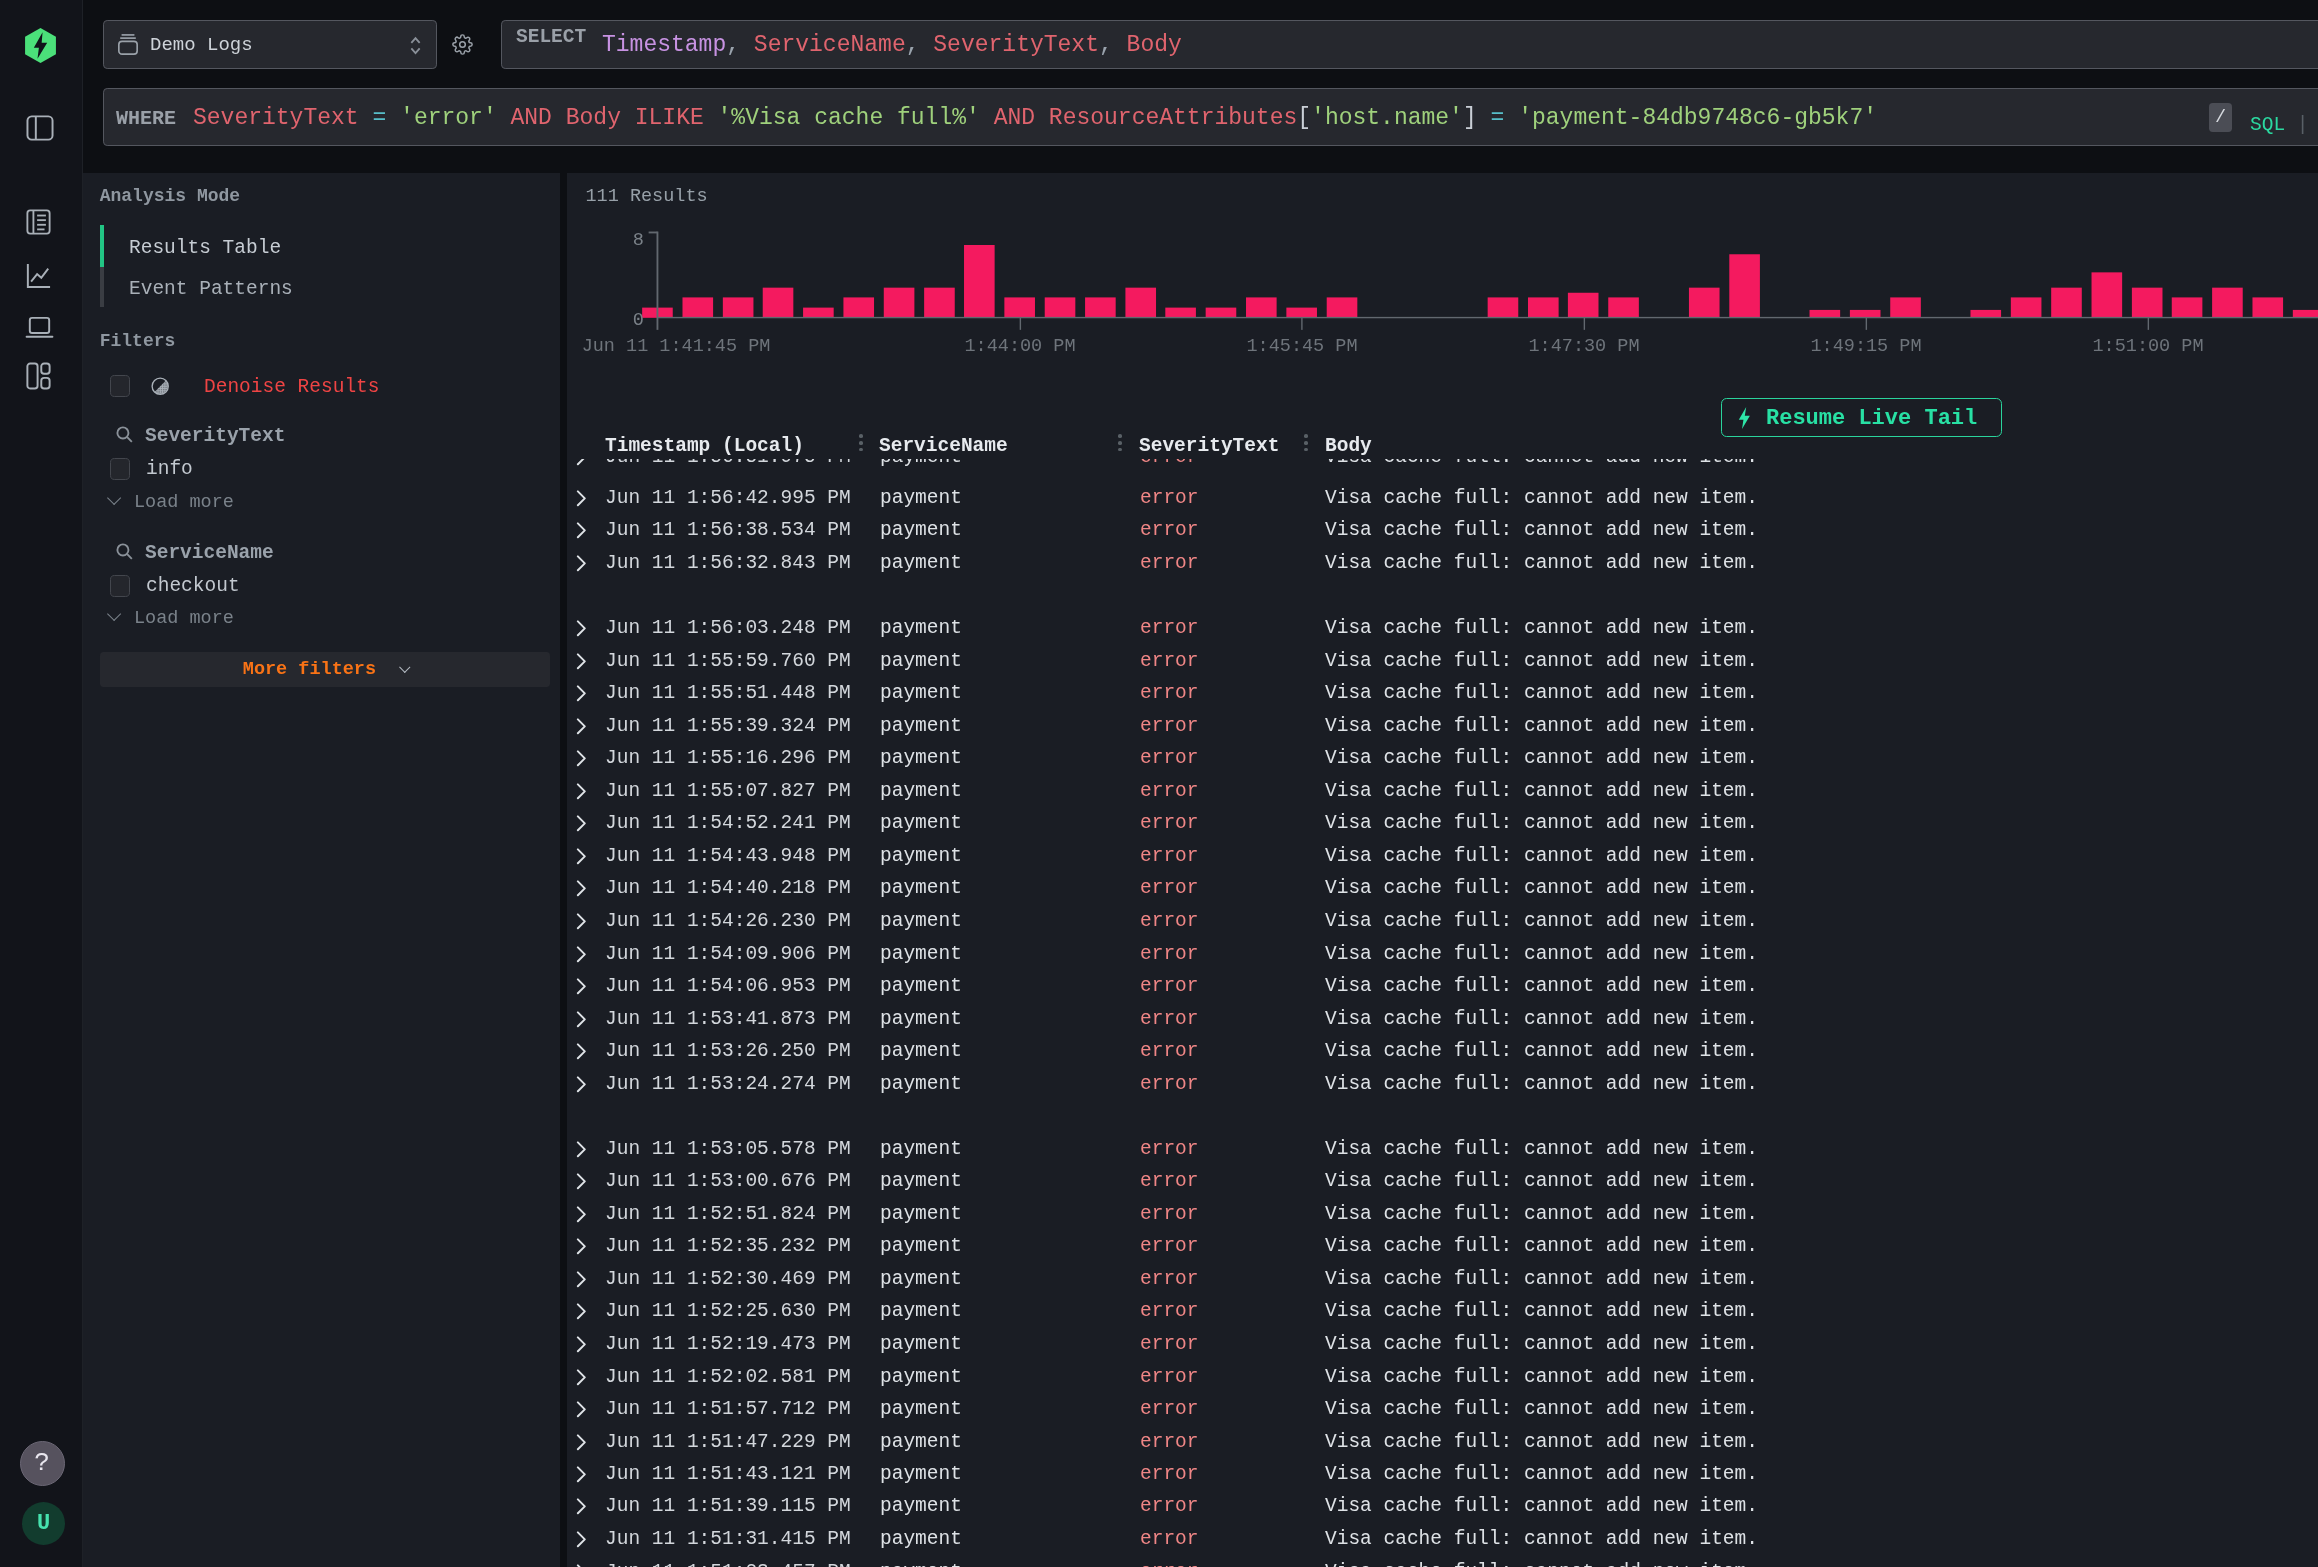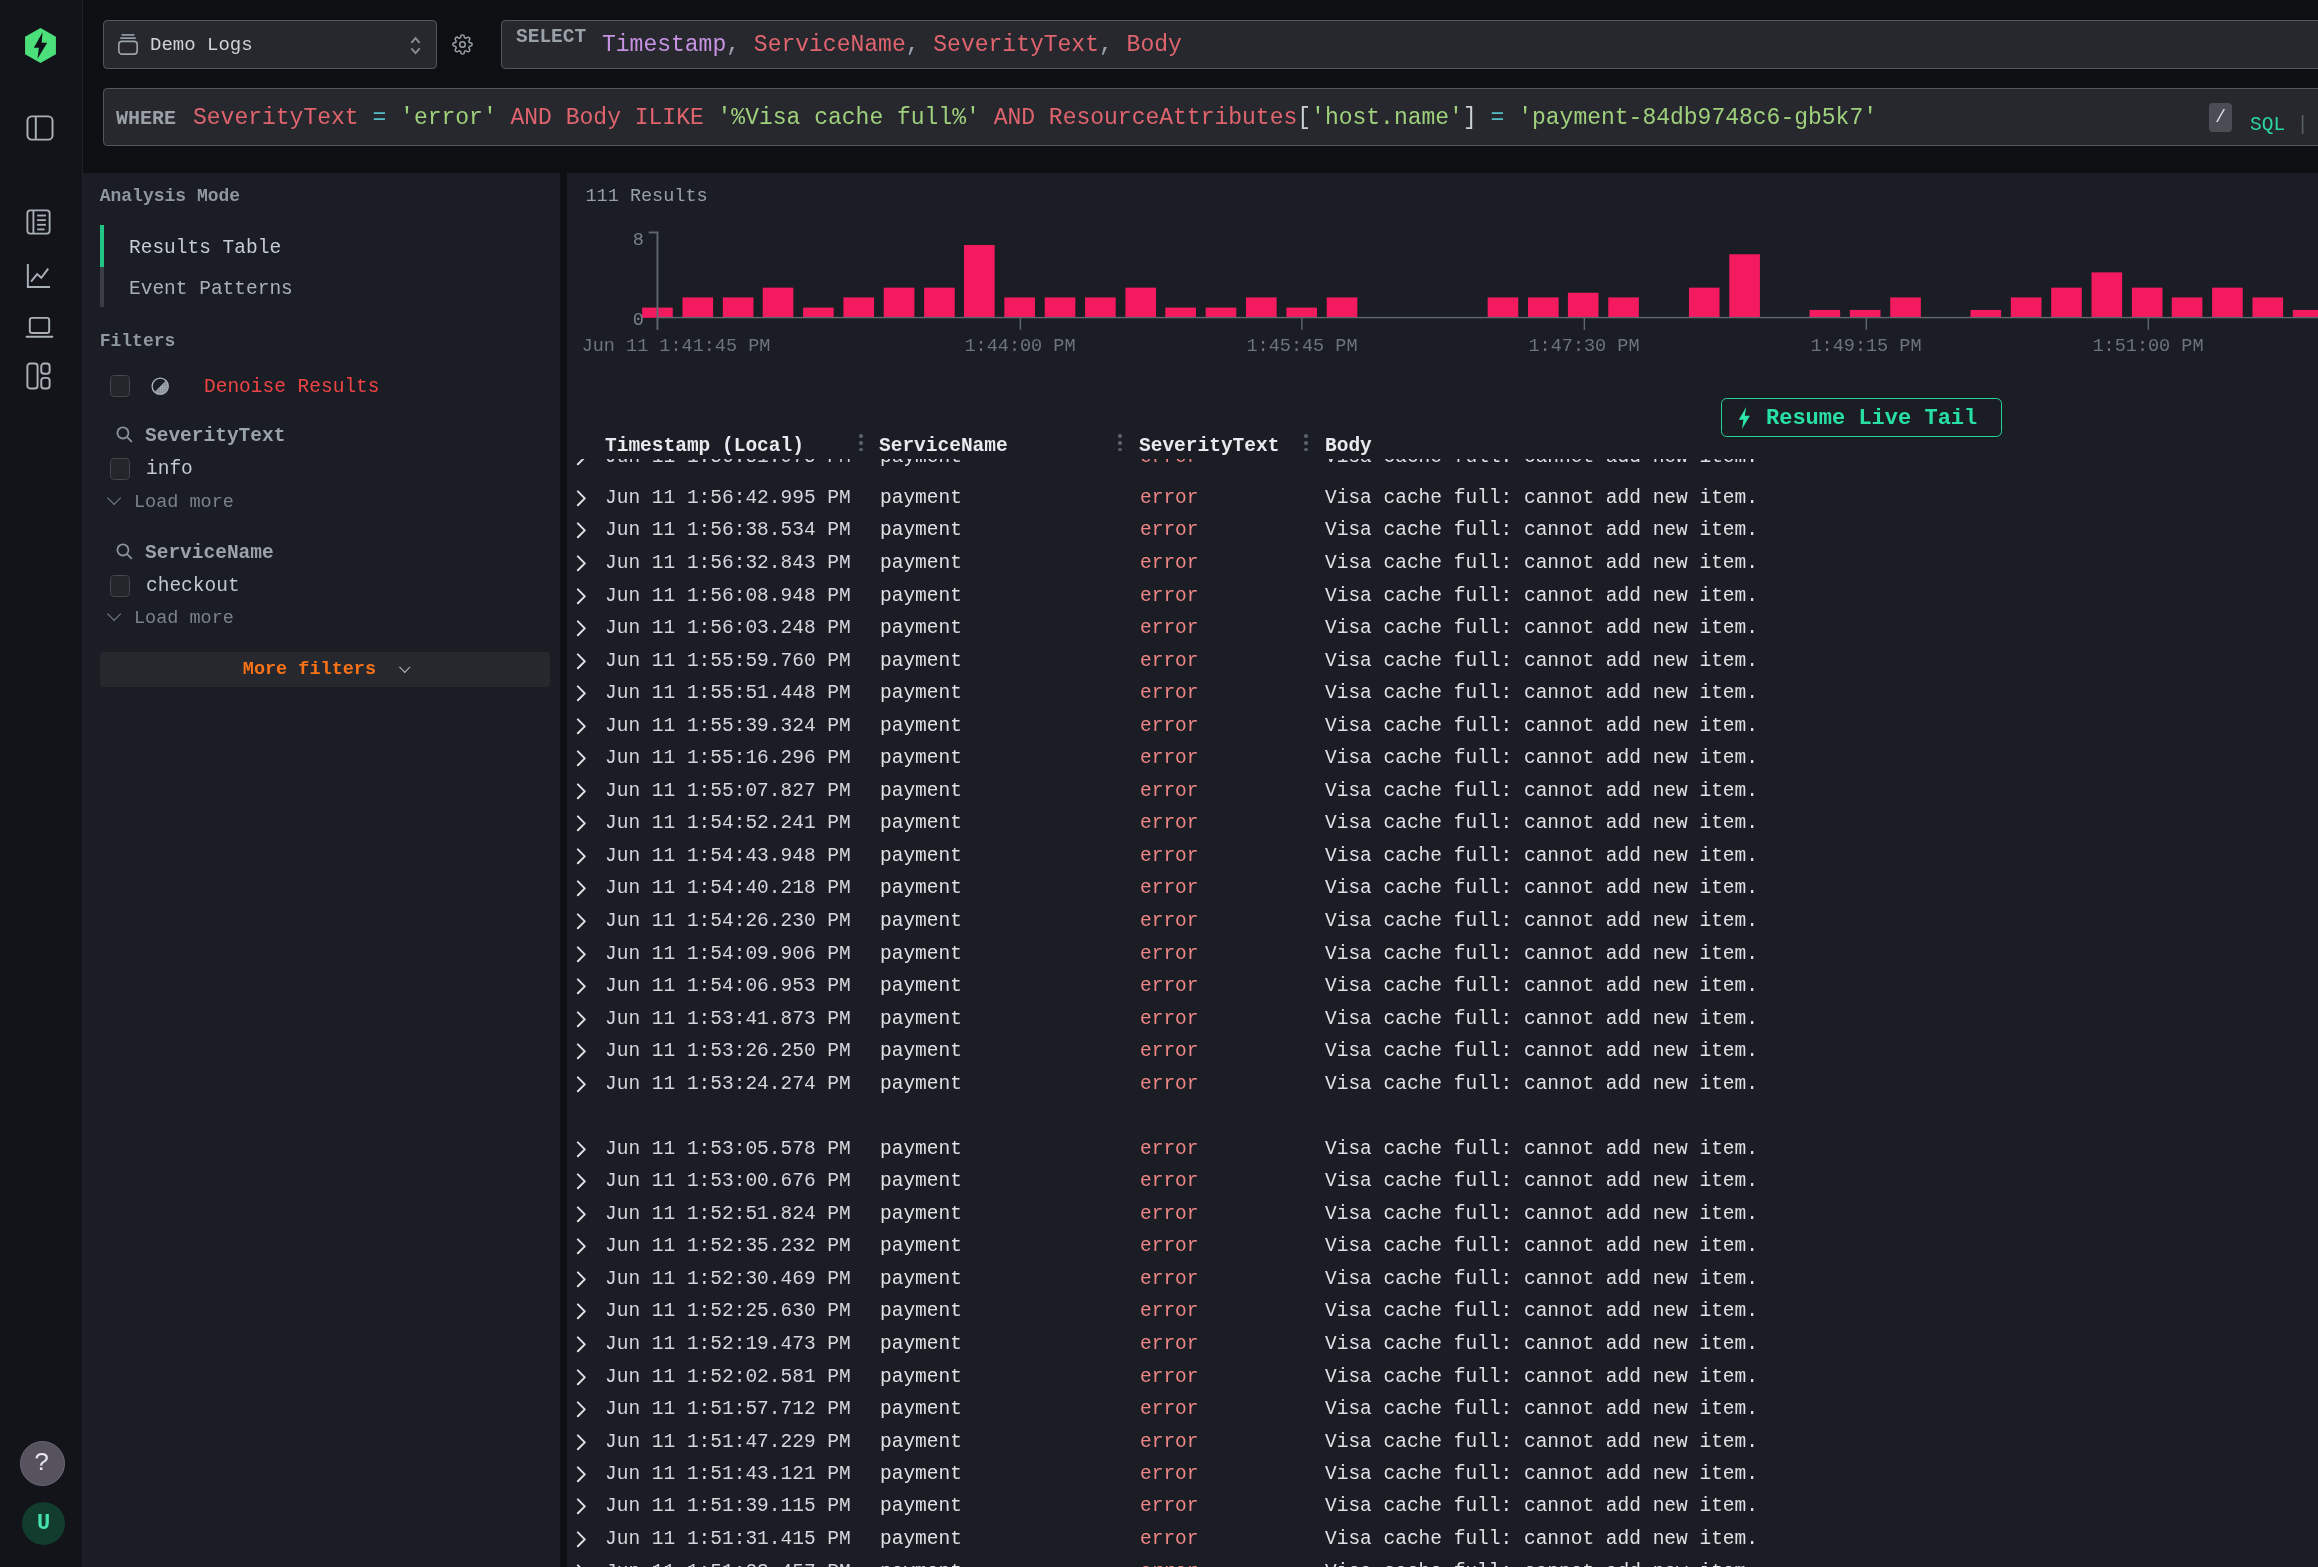--- a/index.html
+++ b/index.html
@@ -217,23 +217,20 @@
       </svg><span class="c1">Jun 11 1:56:51.975 PM</span><span class="c2">payment</span><span class="c3">error</span><span class="c4">Visa cache full: cannot add new item.</span></div>
     <div class="row" style="top:309px"><svg class="chv" width="10.2" height="16.7" viewBox="0 0 22 36">
         <path d="M4 3 L19 18 L4 33" stroke="#dfe3e7" stroke-width="4.2" fill="none" stroke-linecap="round" stroke-linejoin="round"></path>
       </svg><span class="c1">Jun 11 1:56:42.995 PM</span><span class="c2">payment</span><span class="c3">error</span><span class="c4">Visa cache full: cannot add new item.</span></div>
     <div class="row" style="top:341px"><svg class="chv" width="10.2" height="16.7" viewBox="0 0 22 36">
         <path d="M4 3 L19 18 L4 33" stroke="#dfe3e7" stroke-width="4.2" fill="none" stroke-linecap="round" stroke-linejoin="round"></path>
       </svg><span class="c1">Jun 11 1:56:38.534 PM</span><span class="c2">payment</span><span class="c3">error</span><span class="c4">Visa cache full: cannot add new item.</span></div>
     <div class="row" style="top:374px"><svg class="chv" width="10.2" height="16.7" viewBox="0 0 22 36">
         <path d="M4 3 L19 18 L4 33" stroke="#dfe3e7" stroke-width="4.2" fill="none" stroke-linecap="round" stroke-linejoin="round"></path>
       </svg><span class="c1">Jun 11 1:56:32.843 PM</span><span class="c2">payment</span><span class="c3">error</span><span class="c4">Visa cache full: cannot add new item.</span></div>
-    <div class="row" style="top:407px"><svg class="chv" width="10.2" height="16.7" viewBox="0 0 22 36">
-        <path d="M4 3 L19 18 L4 33" stroke="#dfe3e7" stroke-width="4.2" fill="none" stroke-linecap="round" stroke-linejoin="round"></path>
-      </svg><span class="c1">Jun 11 1:56:08.948 PM</span><span class="c2">payment</span><span class="c3">error</span><span class="c4">Visa cache full: cannot add new item.</span></div>
     <div class="row" style="top:439px"><svg class="chv" width="10.2" height="16.7" viewBox="0 0 22 36">
         <path d="M4 3 L19 18 L4 33" stroke="#dfe3e7" stroke-width="4.2" fill="none" stroke-linecap="round" stroke-linejoin="round"></path>
       </svg><span class="c1">Jun 11 1:56:03.248 PM</span><span class="c2">payment</span><span class="c3">error</span><span class="c4">Visa cache full: cannot add new item.</span></div>
     <div class="row" style="top:472px"><svg class="chv" width="10.2" height="16.7" viewBox="0 0 22 36">
         <path d="M4 3 L19 18 L4 33" stroke="#dfe3e7" stroke-width="4.2" fill="none" stroke-linecap="round" stroke-linejoin="round"></path>
       </svg><span class="c1">Jun 11 1:55:59.760 PM</span><span class="c2">payment</span><span class="c3">error</span><span class="c4">Visa cache full: cannot add new item.</span></div>
     <div class="row" style="top:504px"><svg class="chv" width="10.2" height="16.7" viewBox="0 0 22 36">
         <path d="M4 3 L19 18 L4 33" stroke="#dfe3e7" stroke-width="4.2" fill="none" stroke-linecap="round" stroke-linejoin="round"></path>
       </svg><span class="c1">Jun 11 1:55:51.448 PM</span><span class="c2">payment</span><span class="c3">error</span><span class="c4">Visa cache full: cannot add new item.</span></div>
     <div class="row" style="top:537px"><svg class="chv" width="10.2" height="16.7" viewBox="0 0 22 36">

